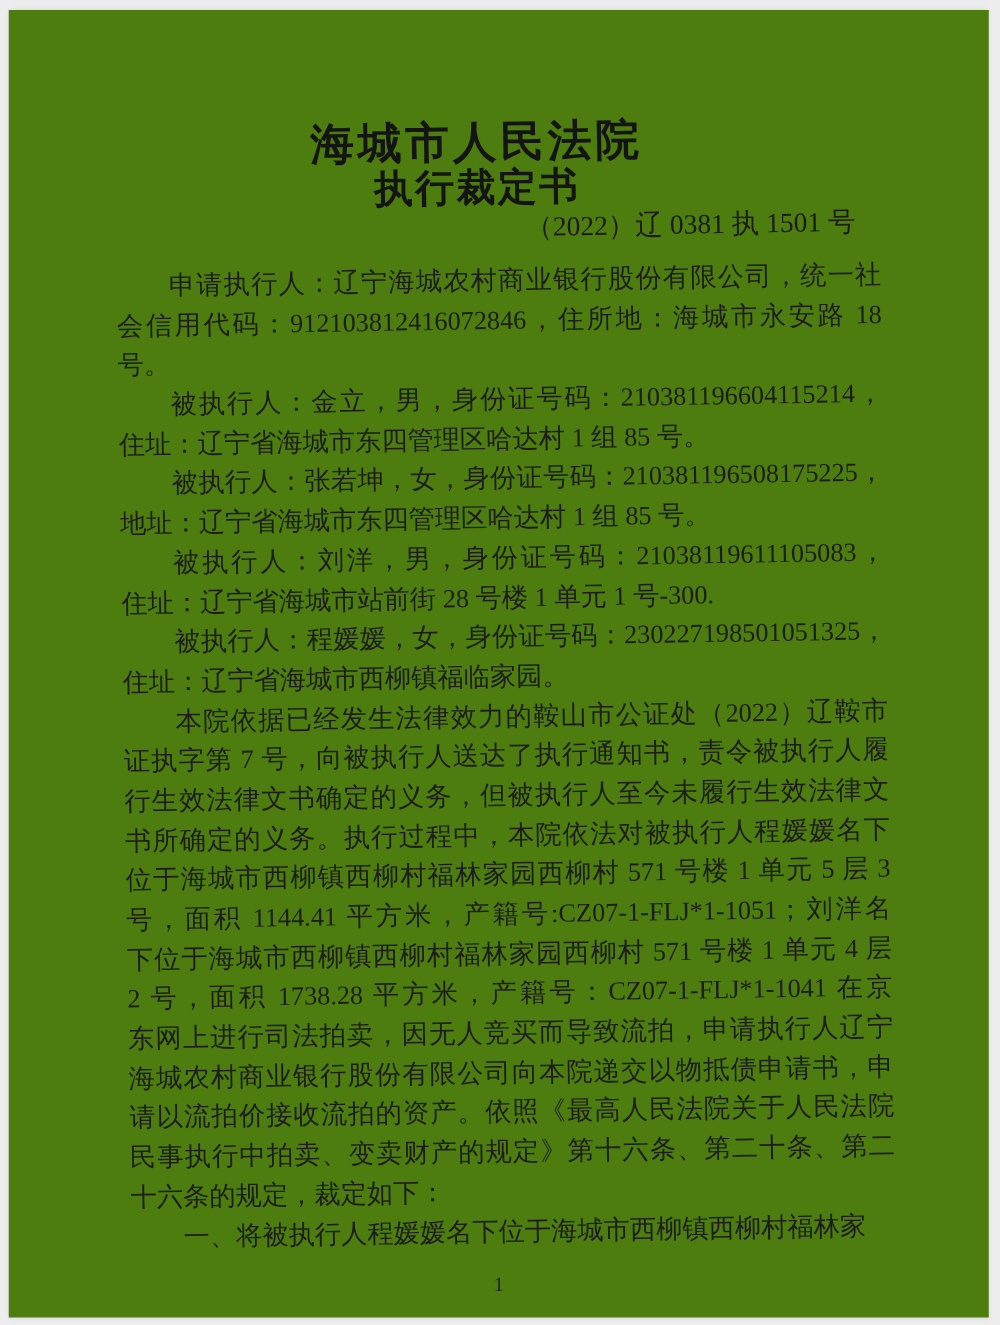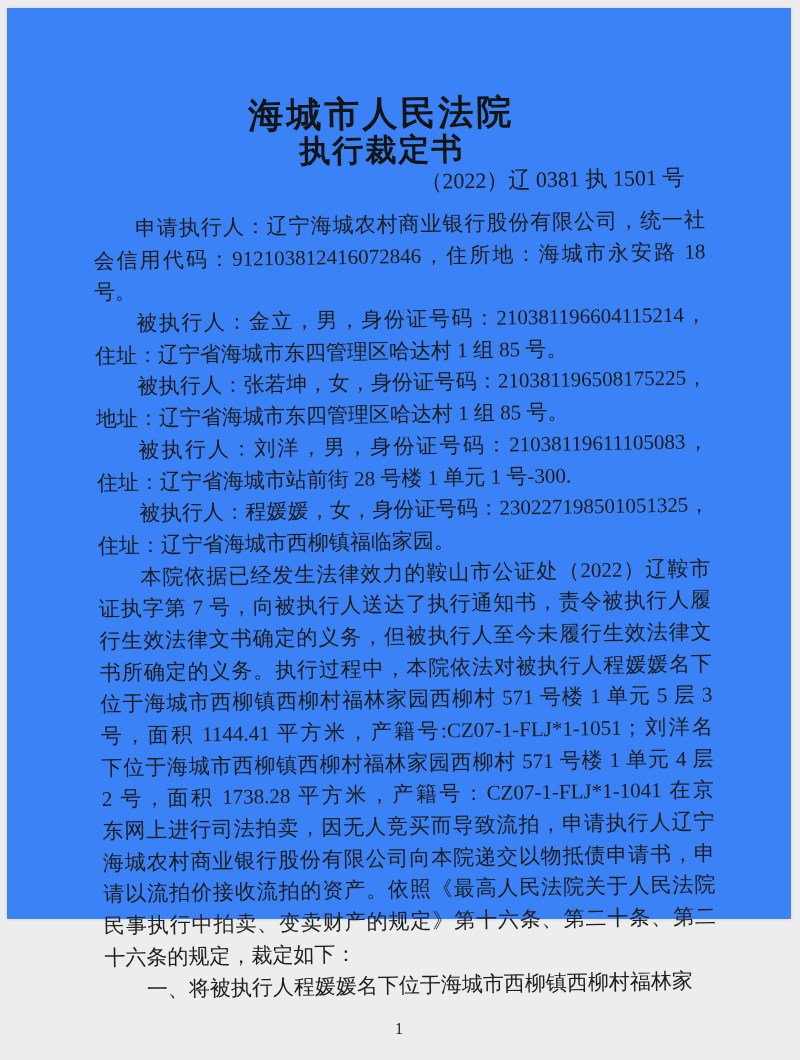--- a/index.html
+++ b/index.html
@@ -10,22 +10,22 @@
     background: #ededed;
   }
   .scan-bg {
     position: relative;
     width: 800px; height: 1060px;
     background: #ededed;
   }
   .paper {
     position: absolute;
     left: 7px; top: 8px;
-    width: 784px; height: 911px;
-    background: #3b82f6;
+    width: 784px; height: 1046px;
+    background: #4d7c0f;
     box-shadow: 0 0 4px rgba(0,0,0,0.10);
   }
   .content {
     position: absolute;
     left: 84px; top: 92px;
     width: 612px;
     transform: rotate(-0.9deg);
     transform-origin: 0 0;
     color: #1d1d1d;
   }

